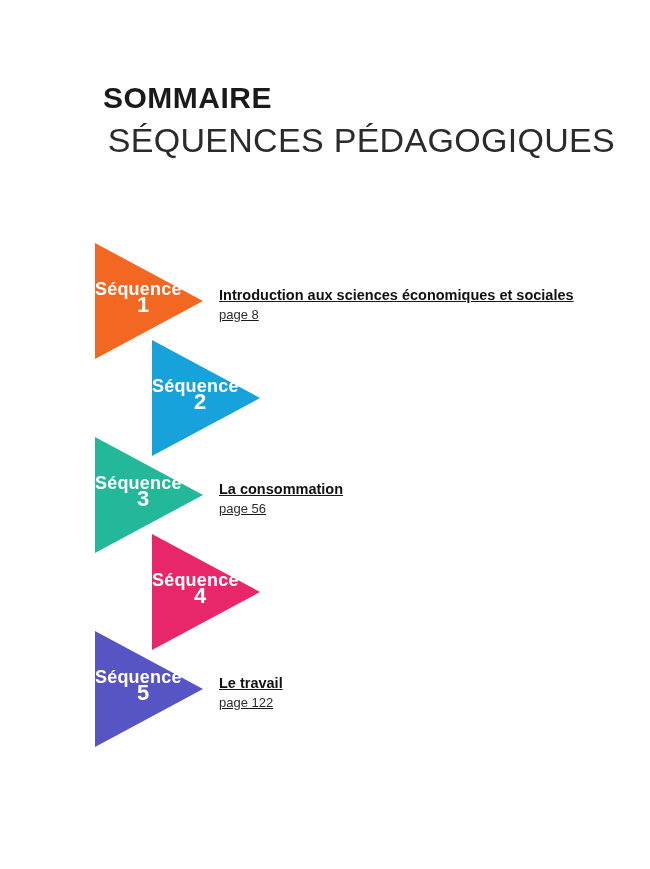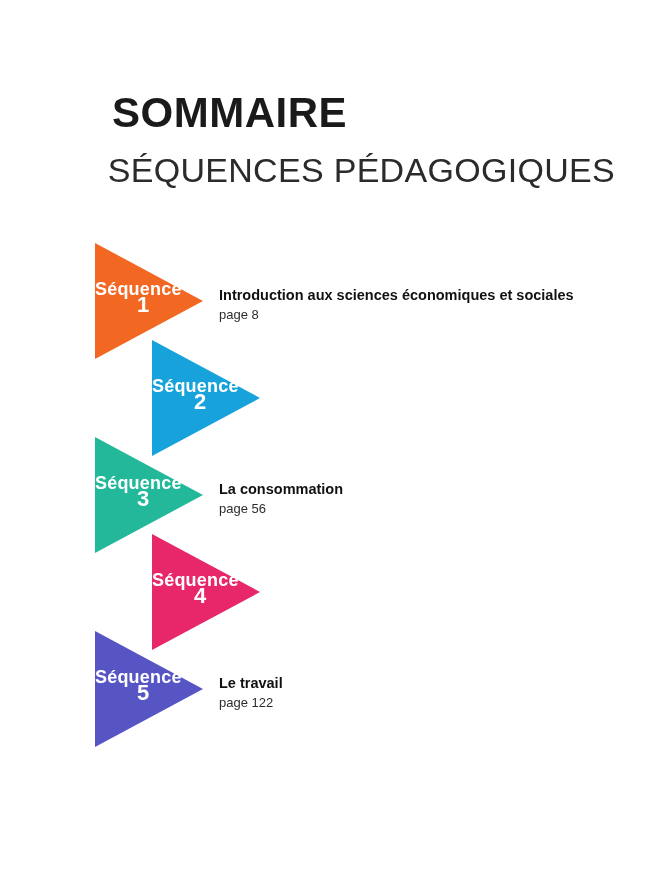--- a/index.html
+++ b/index.html
@@ -25,25 +25,25 @@
   
   .header {
     position: absolute;
     left: 95px;
     top: 74px;
     width: 520px;
   }
   .title-main {
     font-family: "Liberation Sans", sans-serif;
     font-weight: bold;
-    font-size: 42px;
+    font-size: 30px;
     letter-spacing: 0.5px;
     line-height: 1.05;
     color: #1a1a1a;
-    margin: 17px;
+    margin: 8px;
   }
   .title-sub {
     font-family: "Liberation Sans", sans-serif;
     font-weight: normal;
     font-size: 34px;
     letter-spacing: 0.3px;
     line-height: 1.1;
     color: #2b2b2b;
     margin: 4px 0 0 0;
     text-align: right;
@@ -97,20 +97,21 @@
     color: #ffffff;
     font-weight: bold;
     font-size: 22px;
     line-height: 1.1;
     pointer-events: none;
   }
 
   .seq-text {
     position: absolute;
     top: 44px;
+    text-decoration: underline;
   }
   .seq-title {
     font-weight: bold;
     font-size: 14.5px;
     line-height: 1.22;
     color: #111111;
     margin: 0;
     max-width: 400px;
   }
   .seq-page {

